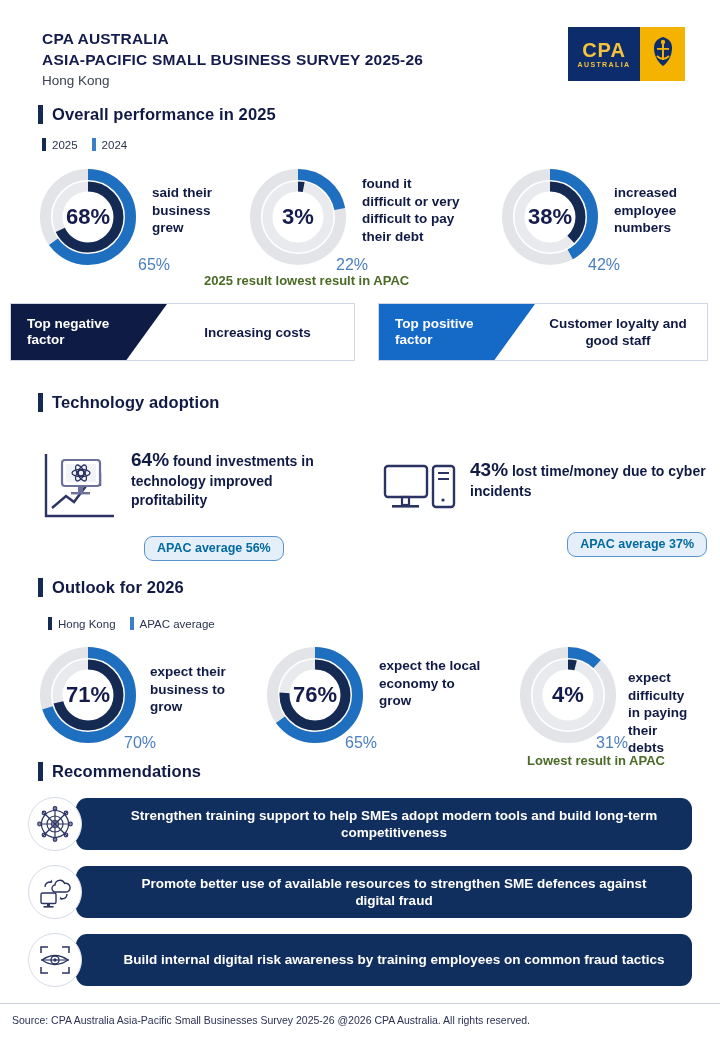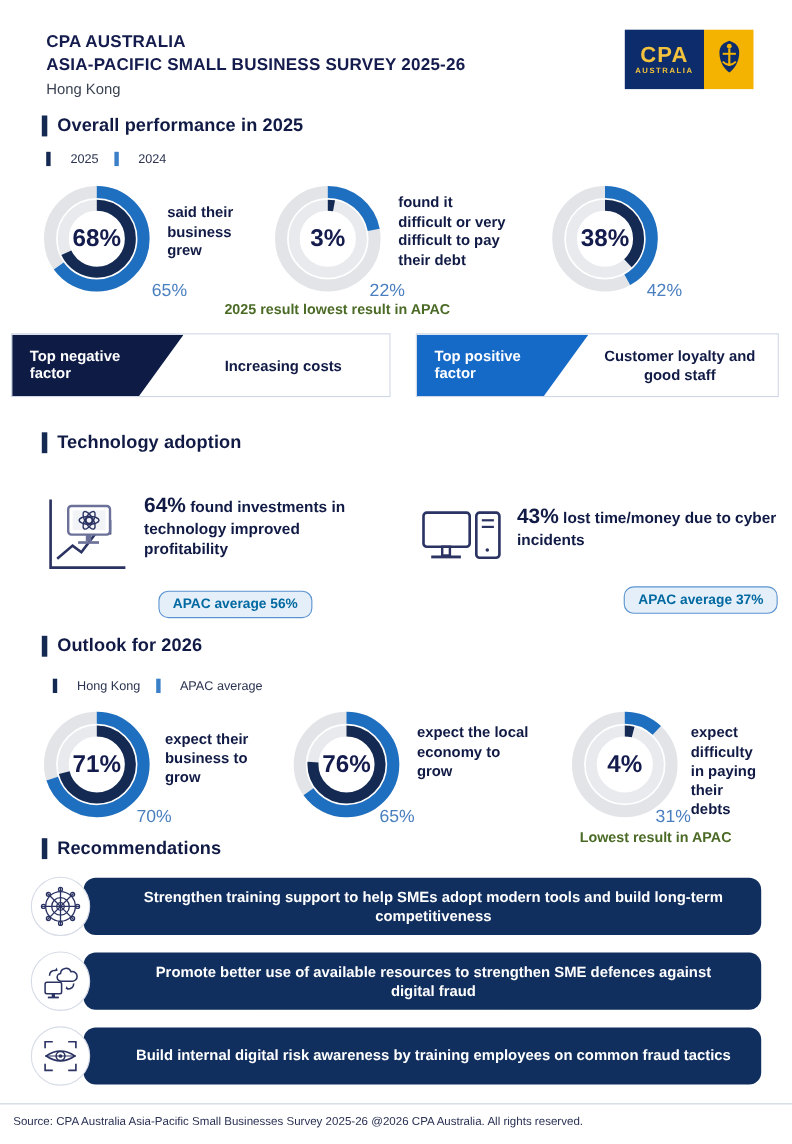--- a/index.html
+++ b/index.html
@@ -38,21 +38,21 @@
 
   
   .sec-head {
     position: absolute; display: flex; align-items: center; gap: 9px;
   }
   .sec-bar { width: 5px; height: 19px; background: #142a52; }
   .sec-title { font-size: 16.5px; font-weight: bold; color: #101a45; letter-spacing:.1px; }
 
   
   .legend { position: absolute; display: flex; align-items: center; gap: 14px; }
-  .lg-item { display: flex; align-items: center; gap: 18px; }
+  .lg-item { display: flex; align-items: center; gap: 6px; }
   .lg-swatch { width: 4px; height: 13px; }
   .lg-swatch.navy { background: #142a52; }
   .lg-swatch.blue { background: #3a7fc8; }
   .lg-label { font-size: 11.5px; color: #2b3350; }
 
   
   .donut-group { position: absolute; display: flex; align-items: flex-start; }
   .donut-wrap { position: relative; }
   .donut-wrap svg { display: block; }
   .donut-center {
@@ -215,20 +215,23 @@
     <div class="donut-wrap">
       <svg width="100" height="100" viewBox="0 0 100 100">
         <circle cx="50" cy="50" r="42.5" fill="none" stroke="#e2e4e8" stroke-width="11"></circle>
         <circle cx="50" cy="50" r="42.5" fill="none" stroke="#1f6fc0" stroke-width="11" stroke-dasharray="112.2 154.9" transform="rotate(-90 50 50)"></circle>
         <circle cx="50" cy="50" r="30.5" fill="none" stroke="#e9eaee" stroke-width="10"></circle>
         <circle cx="50" cy="50" r="30.5" fill="none" stroke="#142a52" stroke-width="10" stroke-dasharray="72.8 118.8" transform="rotate(-90 50 50)"></circle>
       </svg>
       <div class="donut-center">38%</div>
       <div class="donut-outerval" style="left:88px; top:89px;">42%</div>
     </div>
+    <div class="donut-text" style="margin-left:14px; margin-top:17px; white-space:pre-line;">increased
+employee
+numbers</div>
   </div>
 
   <div class="factor neg" style="left:10px; top:303px; width:345px;">
     <div class="factor-tag" style="white-space:pre-line;">Top negative
 factor</div>
     <div class="factor-val" style="white-space:pre-line;">Increasing costs</div>
   </div>
   <div class="factor pos" style="left:378px; top:303px; width:330px;">
     <div class="factor-tag" style="white-space:pre-line;">Top positive
 factor</div>
@@ -343,21 +346,21 @@
     <div class="donut-wrap">
       <svg width="100" height="100" viewBox="0 0 100 100">
         <circle cx="50" cy="50" r="42.5" fill="none" stroke="#e2e4e8" stroke-width="11"></circle>
         <circle cx="50" cy="50" r="42.5" fill="none" stroke="#1f6fc0" stroke-width="11" stroke-dasharray="32.0 235.1" transform="rotate(-90 50 50)"></circle>
         <circle cx="50" cy="50" r="30.5" fill="none" stroke="#e9eaee" stroke-width="10"></circle>
         <circle cx="50" cy="50" r="30.5" fill="none" stroke="#142a52" stroke-width="10" stroke-dasharray="7.7 183.9" transform="rotate(-90 50 50)"></circle>
       </svg>
       <div class="donut-center">4%</div>
       <div class="donut-outerval" style="left:78px; top:89px;">31%</div>
     </div>
-    <div class="donut-text" style="margin-left:10px; margin-top:12px; white-space:pre-line;">expect difficulty
+    <div class="donut-text" style="margin-left:10px; margin-top:24px; white-space:pre-line;">expect difficulty
 in paying their
 debts</div>
   </div>
   <div class="note-green" style="left:527px; top:753px;">Lowest result in APAC</div>
 
   <div class="sec-head" style="left:38px; top:762px;">
     <div class="sec-bar"></div>
     <div class="sec-title">Recommendations</div>
   </div>
 

